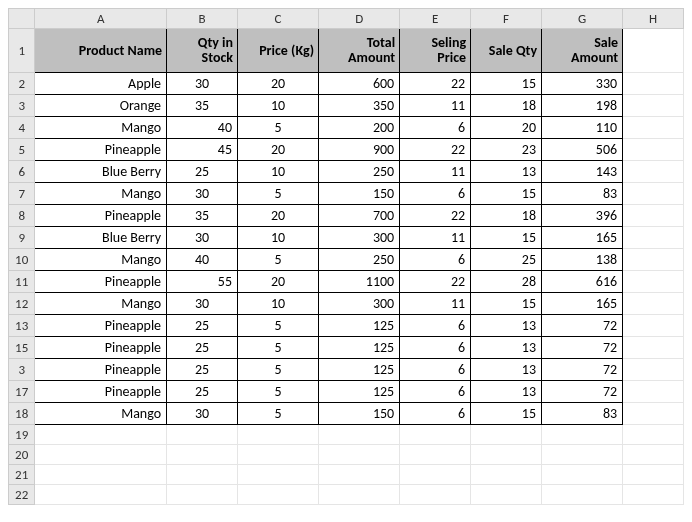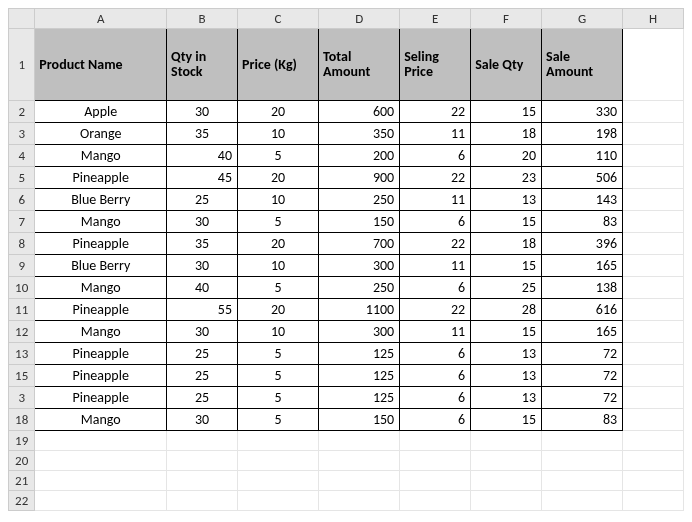--- a/index.html
+++ b/index.html
@@ -37,31 +37,31 @@
       border: 1px solid #eee;
       padding: 2px 5px;
       height: 20px;
       background: #fff;
       text-align: right;
     }
     
     tr.datahdr td.cell {
       background: #bfbfbf;
       font-weight: bold;
-      text-align: left;
+      text-align: right;
       border: 1px solid #000;
       line-height: 1.1;
-      padding: 20px 4px;
+      padding: 6px 4px;
     }
     
     tr.datarow td.cell {
       border: 1px solid #000;
     }
     tr.datarow td.cell.name {
-      text-align: center;
+      text-align: right;
     }
     
     tr.emptyrow td.cell {
       border: 1px solid #e5e5e5;
     }
     
     .cA { width: 130px; }
     .cB { width: 70px; }
     .cC { width: 80px; }
     .cD { width: 80px; }
@@ -247,20 +247,31 @@
         <td class="cell name cA">Pineapple</td>
         <td class="cell cB" style="text-align:center">25</td>
         <td class="cell cC" style="text-align:center">5</td>
         <td class="cell cD">125</td>
         <td class="cell cE">6</td>
         <td class="cell cF">13</td>
         <td class="cell cG">72</td>
         <td class="cell cH" style="border:1px solid #e5e5e5"></td>
       </tr>
       <tr class="datarow">
+        <td class="rowhdr">17</td>
+        <td class="cell name cA">Pineapple</td>
+        <td class="cell cB" style="text-align:center">25</td>
+        <td class="cell cC" style="text-align:center">5</td>
+        <td class="cell cD">125</td>
+        <td class="cell cE">6</td>
+        <td class="cell cF">13</td>
+        <td class="cell cG">72</td>
+        <td class="cell cH" style="border:1px solid #e5e5e5"></td>
+      </tr>
+      <tr class="datarow">
         <td class="rowhdr">18</td>
         <td class="cell name cA">Mango</td>
         <td class="cell cB" style="text-align:center">30</td>
         <td class="cell cC" style="text-align:center">5</td>
         <td class="cell cD">150</td>
         <td class="cell cE">6</td>
         <td class="cell cF">15</td>
         <td class="cell cG">83</td>
         <td class="cell cH" style="border:1px solid #e5e5e5"></td>
       </tr>

